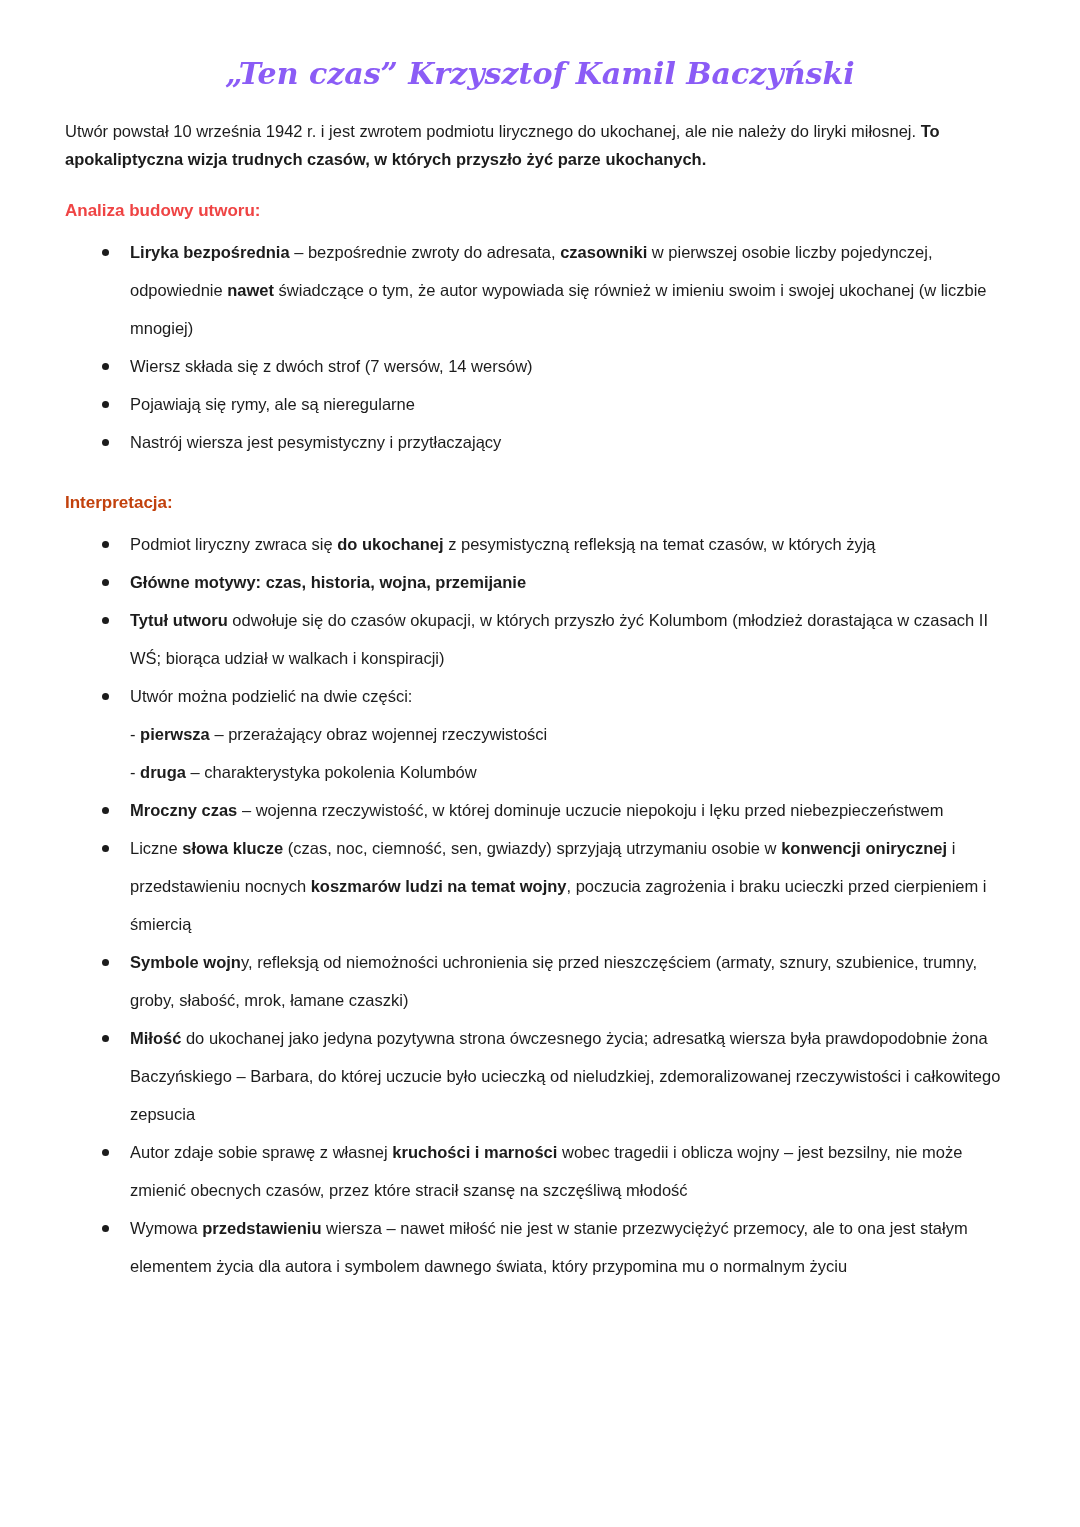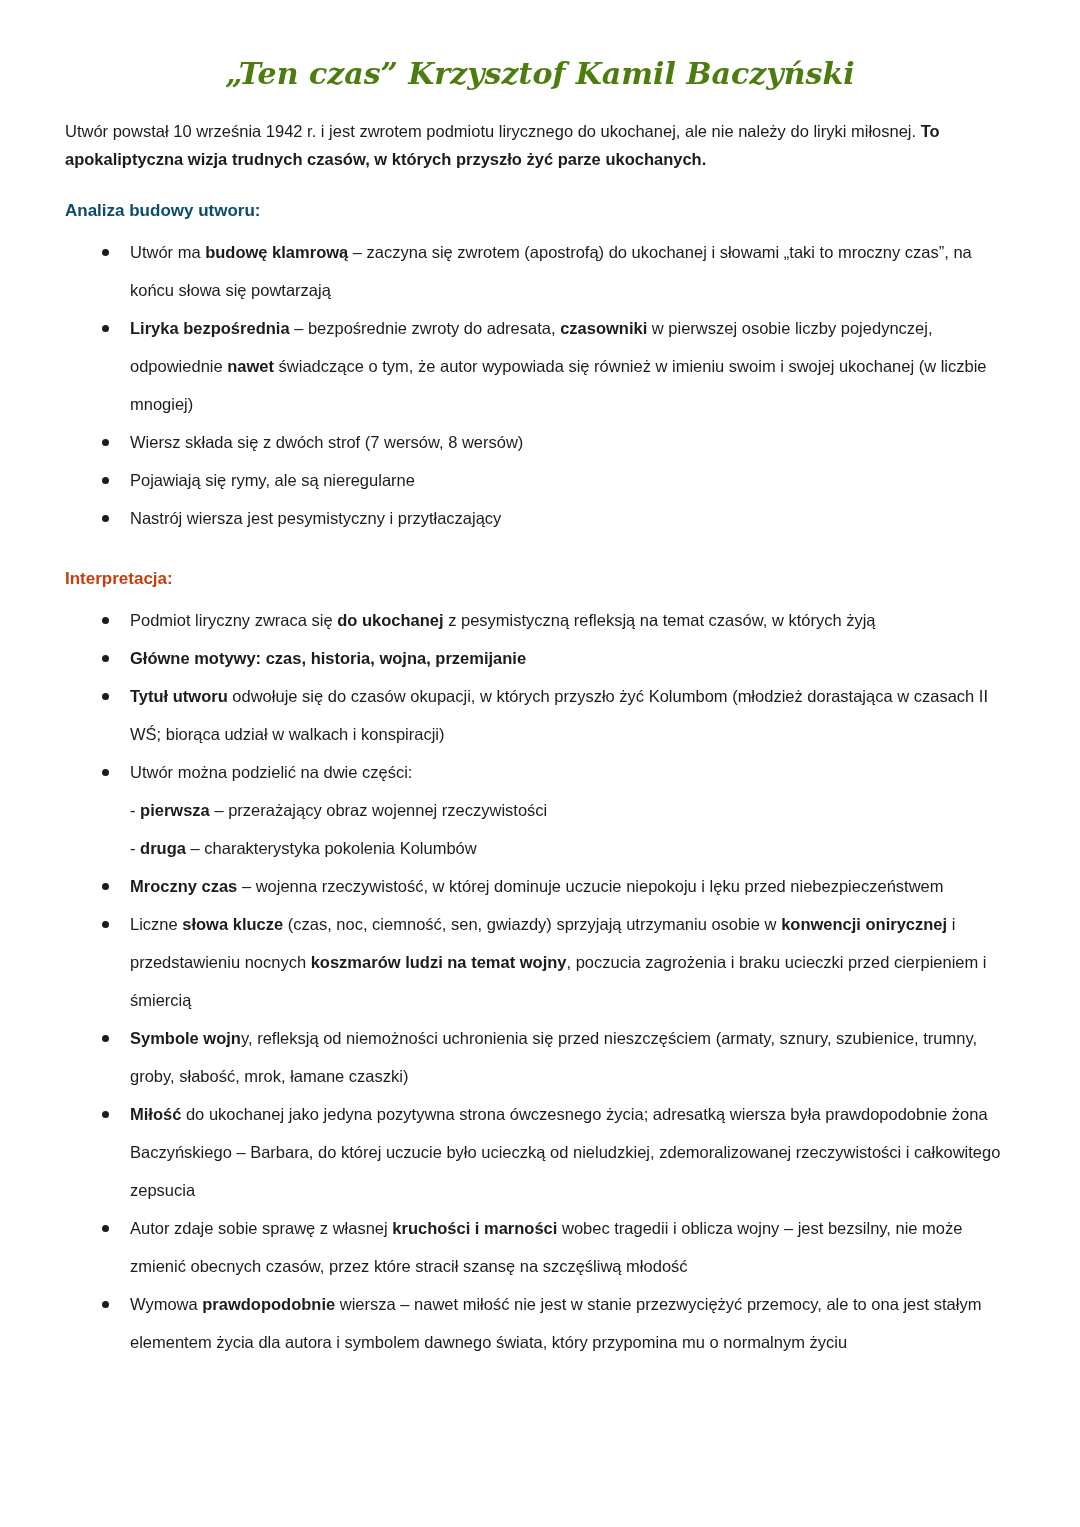--- a/index.html
+++ b/index.html
@@ -20,21 +20,21 @@
     height: 1527px;
     padding: 56px 65px 0 65px;
   }
   .title {
     margin: 0 0 26px 0;
     text-align: center;
     font-family: "DejaVu Serif", serif;
     font-style: italic;
     font-weight: 700;
     font-size: 30px;
-    color: #4d7c0f;
+    color: #8b5cf6;
   }
   .intro {
     margin: 0 0 22px 0;
     font-size: 16.5px;
     line-height: 28px;
   }
   .section-heading {
     margin: 32px 0 12px 0;
     font-size: 17px;
     font-weight: 700;
@@ -65,33 +65,29 @@
   }
   .b { font-weight: 700; }
 </style>
 </head>
 <body>
 
 <div class="page">
   <h1 class="title">„Ten czas” Krzysztof Kamil Baczyński</h1>
   <p class="intro"><span>Utwór powstał 10 września 1942 r. i jest zwrotem podmiotu lirycznego do ukochanej, ale nie należy do liryki miłosnej. </span><span class="b">To apokaliptyczna wizja trudnych czasów, w których przyszło żyć parze ukochanych.</span></p>
   <div id="sections">
-      <h2 class="section-heading" style="color: #0c4a6e; margin-top: 28px;">Analiza budowy utworu:</h2>
+      <h2 class="section-heading" style="color: #ef4444; margin-top: 28px;">Analiza budowy utworu:</h2>
       <ul class="bullets">
-        <li class="bullet">
-          <span class="dot"></span>
-          <span class="bullet-text"><span>Utwór ma </span><span class="b">budowę klamrową</span><span> – zaczyna się zwrotem (apostrofą) do ukochanej i słowami „taki to mroczny czas”, na końcu słowa się powtarzają</span></span>
-        </li>
         <li class="bullet">
           <span class="dot"></span>
           <span class="bullet-text"><span class="b">Liryka bezpośrednia</span><span> – bezpośrednie zwroty do adresata, </span><span class="b">czasowniki</span><span> w pierwszej osobie liczby pojedynczej, odpowiednie </span><span class="b">nawet</span><span> świadczące o tym, że autor wypowiada się również w imieniu swoim i swojej ukochanej (w liczbie mnogiej)</span></span>
         </li>
         <li class="bullet">
           <span class="dot"></span>
-          <span class="bullet-text"><span>Wiersz składa się z dwóch strof (7 wersów, 8 wersów)</span></span>
+          <span class="bullet-text"><span>Wiersz składa się z dwóch strof (7 wersów, 14 wersów)</span></span>
         </li>
         <li class="bullet">
           <span class="dot"></span>
           <span class="bullet-text"><span>Pojawiają się rymy, ale są nieregularne</span></span>
         </li>
         <li class="bullet">
           <span class="dot"></span>
           <span class="bullet-text"><span>Nastrój wiersza jest pesymistyczny i przytłaczający</span></span>
         </li>
       </ul>
@@ -128,17 +124,17 @@
         <li class="bullet">
           <span class="dot"></span>
           <span class="bullet-text"><span class="b">Miłość</span><span> do ukochanej jako jedyna pozytywna strona ówczesnego życia; adresatką wiersza była prawdopodobnie żona Baczyńskiego – Barbara, do której uczucie było ucieczką od nieludzkiej, zdemoralizowanej rzeczywistości i całkowitego zepsucia</span></span>
         </li>
         <li class="bullet">
           <span class="dot"></span>
           <span class="bullet-text"><span>Autor zdaje sobie sprawę z własnej </span><span class="b">kruchości i marności</span><span> wobec tragedii i oblicza wojny – jest bezsilny, nie może zmienić obecnych czasów, przez które stracił szansę na szczęśliwą młodość</span></span>
         </li>
         <li class="bullet">
           <span class="dot"></span>
-          <span class="bullet-text"><span>Wymowa </span><span class="b">prawdopodobnie</span><span> wiersza – nawet miłość nie jest w stanie przezwyciężyć przemocy, ale to ona jest stałym elementem życia dla autora i symbolem dawnego świata, który przypomina mu o normalnym życiu</span></span>
+          <span class="bullet-text"><span>Wymowa </span><span class="b">przedstawieniu</span><span> wiersza – nawet miłość nie jest w stanie przezwyciężyć przemocy, ale to ona jest stałym elementem życia dla autora i symbolem dawnego świata, który przypomina mu o normalnym życiu</span></span>
         </li>
       </ul>
     </div>
 </div>
 
 </body></html>

